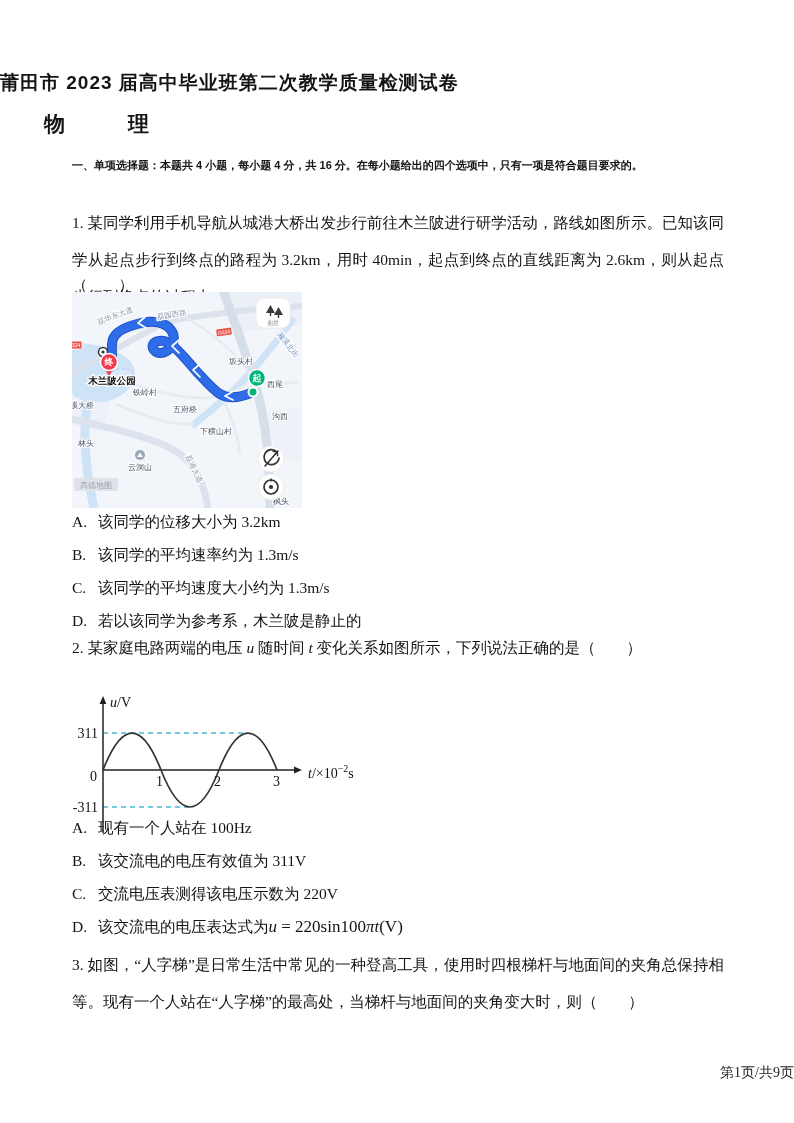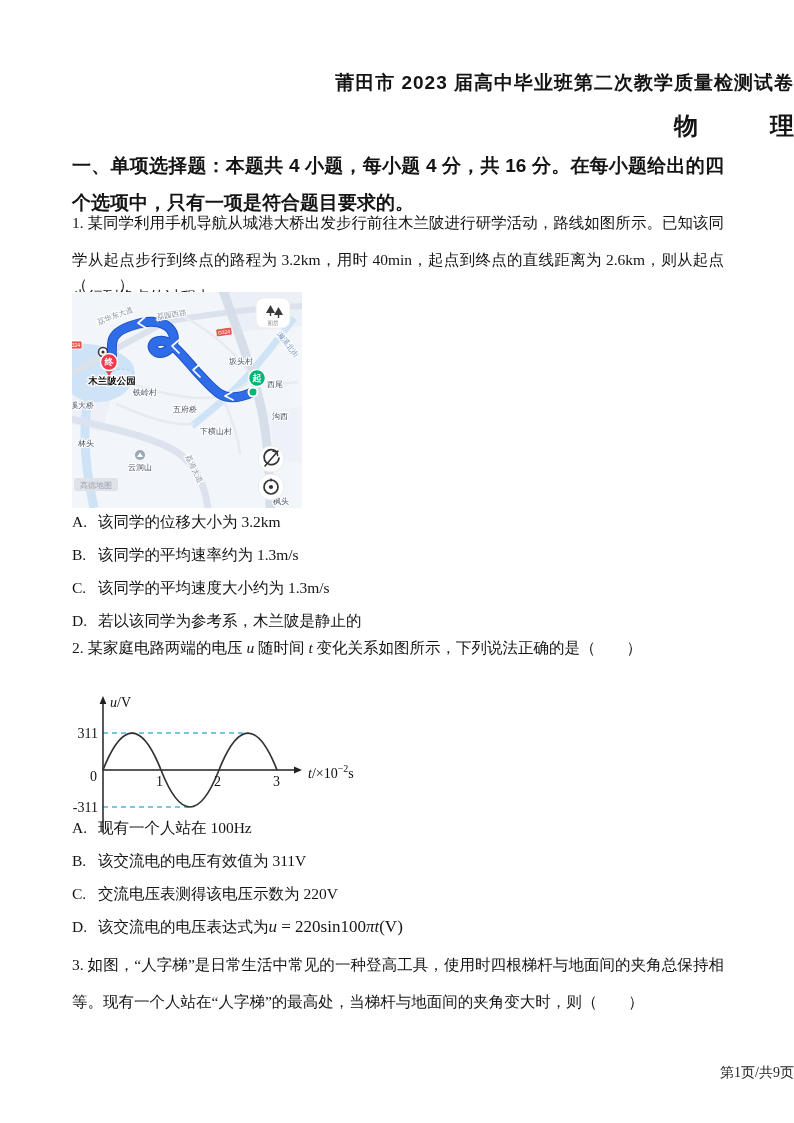--- a/index.html
+++ b/index.html
@@ -1,22 +1,22 @@
 <!DOCTYPE html>
 <html><head>
 <meta charset="utf-8">
 <style>
   html,body{margin:0;padding:0;background:#888;}
   .page{position:relative;width:794px;height:1123px;background:#ffffff;margin:0 auto;
         overflow:hidden;font-family:"Liberation Serif","DejaVu Serif",serif;color:#141414;}
   .abs{position:absolute;}
   .heiti{font-family:"Liberation Sans","DejaVu Sans",sans-serif;font-weight:700;}
-  .title{left:0;right:0;top:70px;text-align:right;font-size:19px;letter-spacing:1px;}
-  .subject{left:0;right:0;top:110px;text-align:right;font-size:24px;padding-left:44px;}
-  .sec-heading{left:72px;width:652px;top:147px;font-size:19px;line-height:37px;text-align:justify;}
+  .title{left:0;right:0;top:70px;text-align:left;font-size:19px;letter-spacing:1px;}
+  .subject{left:0;right:0;top:110px;text-align:left;font-size:21px;padding-left:44px;}
+  .sec-heading{left:72px;width:652px;top:147px;font-size:11px;line-height:37px;text-align:justify;}
   .para{left:72px;width:652px;font-size:15.5px;line-height:37px;text-align:justify;}
   .optrow{display:block;height:33px;font-size:15.5px;white-space:nowrap;}
   .optlabel{display:inline-block;min-width:26px;}
   .fx{font-size:17px;}
   .fx i{font-family:"Liberation Serif",serif;}
   .footer{left:0;right:0;top:1064px;text-align:right;font-size:14px;color:#222;}
   .mapwrap{left:72px;top:292px;width:230px;height:216px;overflow:hidden;border-radius:2px;}
   svg text{font-family:"Liberation Sans","DejaVu Sans",sans-serif;}
   .mlbl{fill:#4a5568;font-size:8px;stroke:#fff;stroke-width:2.2px;paint-order:stroke;stroke-linejoin:round;}
   .mroad{fill:#8a94a6;font-size:7.5px;stroke:#fff;stroke-width:2px;paint-order:stroke;}

